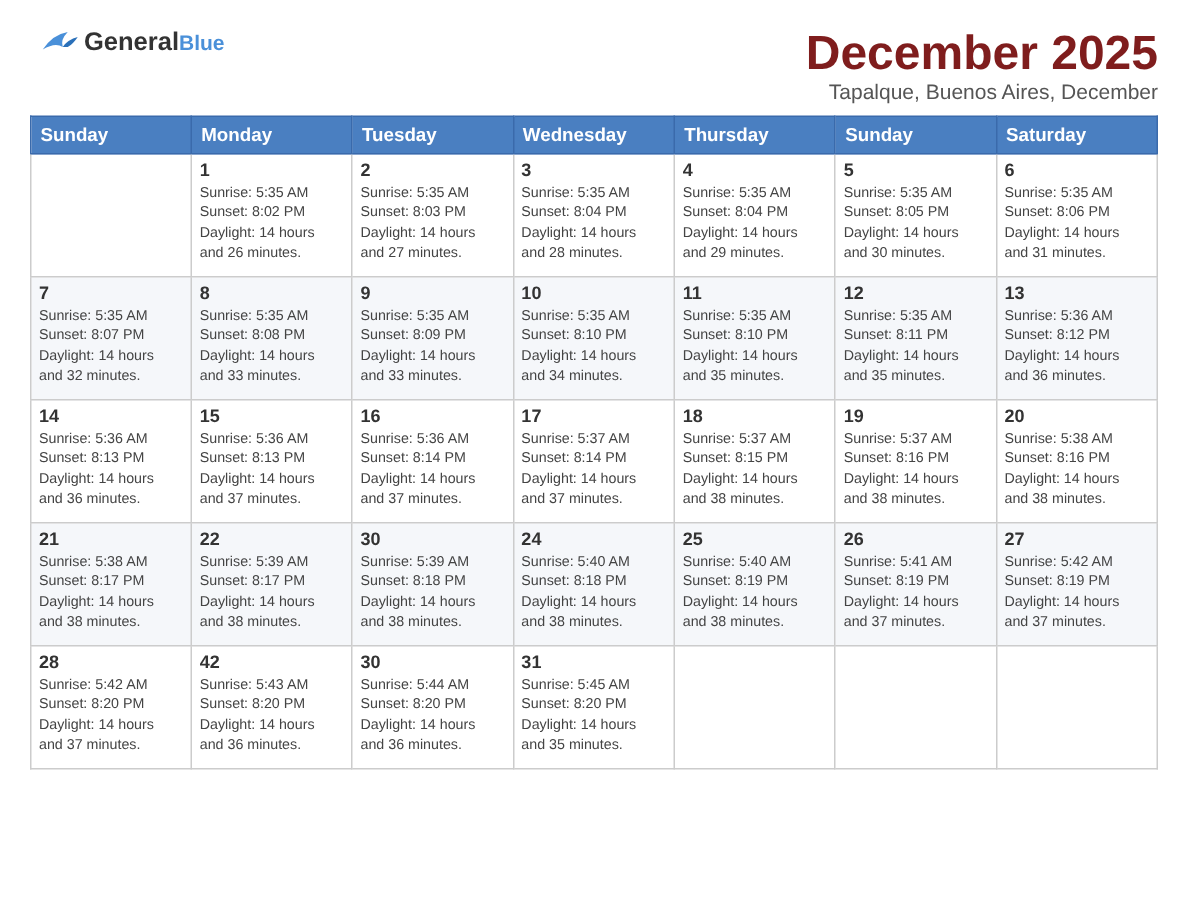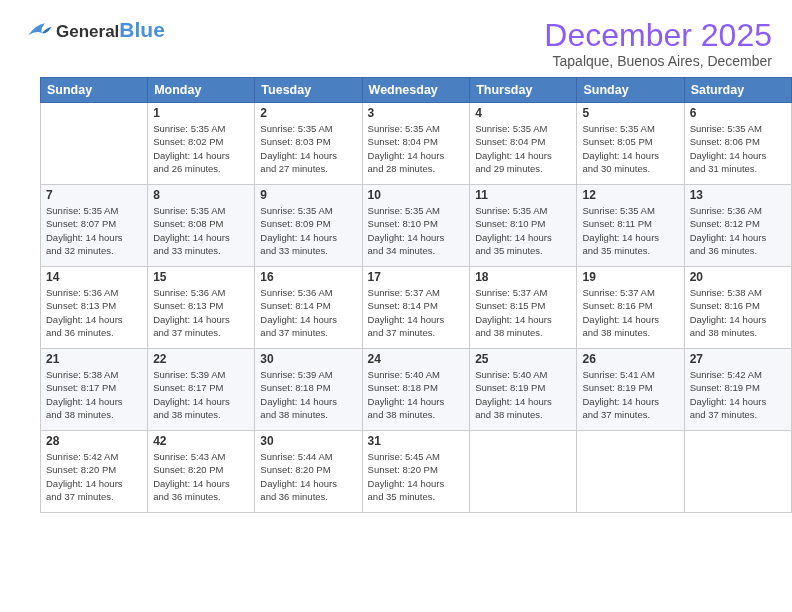--- a/index.html
+++ b/index.html
@@ -29,33 +29,32 @@
     }
     .logo-bird {
       width: 32px;
       height: 20px;
     }
     .title-section {
       text-align: right;
     }
     .month-title {
       font-size: 32px;
-      font-weight: normal;
-      color: #8b5cf6;
+      font-weight: bold;
+      color: #7f1d1d;
       line-height: 1.1;
     }
     .subtitle {
       font-size: 14px;
       color: #555;
     }
     .calendar {
       width: 100%;
       border-collapse: collapse;
       border: 1px solid #ccc;
-      margin-left: 20px;
     }
     .calendar th {
       background-color: #4a7fc1;
       color: #fff;
       text-align: left;
       padding: 5px 6px;
       font-size: 12.5px;
       font-weight: bold;
       border: 1px solid #3a6aab;
     }
@@ -92,21 +91,21 @@
 <body>
 
 <div class="page">
   <div class="header">
     <div class="logo-wrap">
       <svg class="logo-bird" viewBox="0 0 38 24" xmlns="http://www.w3.org/2000/svg">
         <path d="M10 18 Q18 6 30 4 Q24 10 26 16 Q20 12 10 18Z" fill="#4a90d9"></path>
         <path d="M26 16 Q30 10 38 8 Q34 14 30 16Z" fill="#2a70b9"></path>
       </svg>
       <div>
-        <span style="font-size:17px;font-weight:bold;color:#333;">General</span><span style="font-size:21px;font-weight:bold;color:#4a90d9;">Blue</span>
+        <span style="font-size:17px;font-weight:bold;color:#333;">General</span><span style="font-size:14px;font-weight:bold;color:#4a90d9;">Blue</span>
       </div>
     </div>
     <div class="title-section">
       <div class="month-title">December 2025</div>
       <div class="subtitle">Tapalque, Buenos Aires, December</div>
     </div>
   </div>
 
   <table class="calendar">
     <thead>

